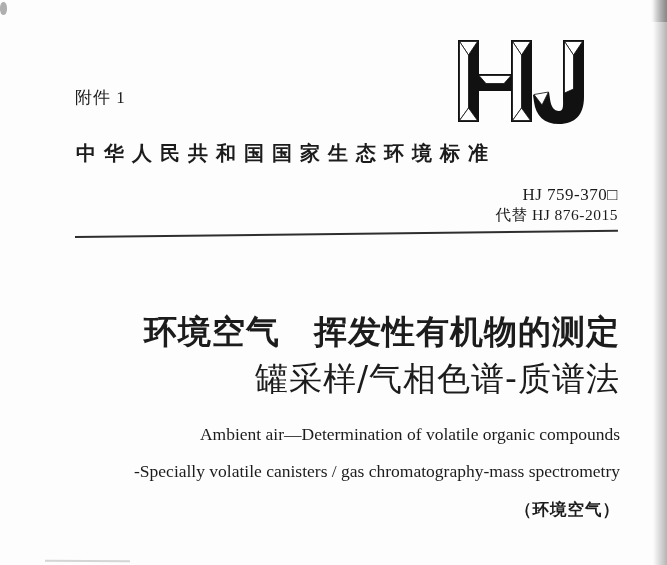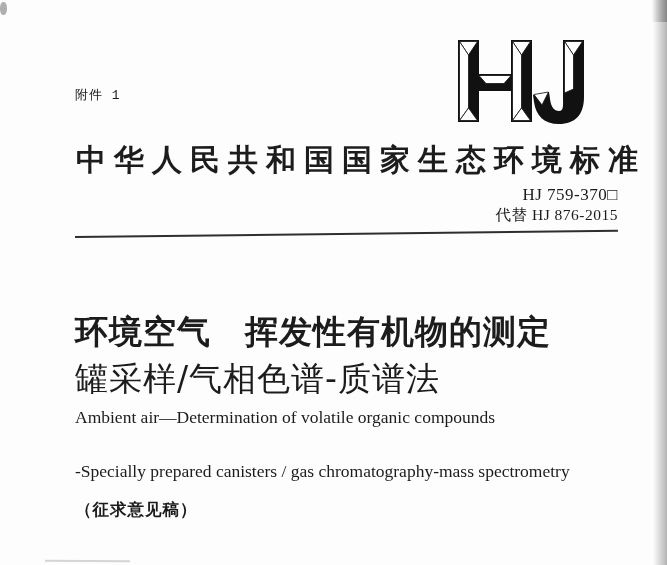--- a/index.html
+++ b/index.html
@@ -24,48 +24,48 @@
     position:absolute;left:0;top:2px;width:7px;height:13px;
     background:#6f6f6f;opacity:.55;border-radius:45%;
   }
   .scan-bottom-smudge{
     position:absolute;left:45px;top:560px;width:85px;height:2px;
     background:#8a8a8a;opacity:.35;transform:rotate(0.4deg);
   }
   
   .attachment{
     position:absolute;left:75px;top:86px;
-    font-family:Liberation Mono, monospace;
-    font-size:13px;letter-spacing:1px;
+    font-family:Liberation Serif, serif;
+    font-size:17px;letter-spacing:1px;
   }
   .org-line{
     position:absolute;left:76px;top:140px;width:575px;
     font-family:"DejaVu Serif","Liberation Serif",serif;
-    font-weight:bold;font-size:30px;letter-spacing:8px;
+    font-weight:bold;font-size:20px;letter-spacing:8px;
     white-space:nowrap;
   }
   .std-block{
     position:absolute;left:75px;top:184px;width:543px;
     text-align:right;line-height:1.25;
   }
   .std-no{font-size:17px;letter-spacing:.5px;}
   .std-replaces{font-size:15.5px;letter-spacing:.5px;}
   .header-rule{
     position:absolute;left:75px;top:236px;width:543px;height:2px;
     background:#2e2e2e;transform:rotate(-0.65deg);transform-origin:left center;
   }
   
   .hj-logo{position:absolute;left:450px;top:33px;width:150px;height:100px;}
   
-  .centered{position:absolute;left:75px;width:545px;text-align:left;}
+  .centered{position:absolute;left:75px;width:545px;text-align:right;}
   .title-cn-1{top:310px;font-family:"DejaVu Sans","Liberation Sans",sans-serif;
     font-weight:bold;font-size:33px;letter-spacing:1px;}
   .title-cn-2{top:357px;font-family:"DejaVu Sans","Liberation Sans",sans-serif;
     font-weight:normal;font-size:33px;letter-spacing:1px;}
-  .title-en-1{top:407px;font-size:17.5px;}
+  .title-en-1{top:424px;font-size:17.5px;}
   .title-en-2{top:461px;font-size:17.5px;}
   .draft-note{top:499px;font-family:"DejaVu Sans","Liberation Sans",sans-serif;
     font-weight:bold;font-size:16.5px;letter-spacing:1px;}
 </style>
 </head>
 <body>
 
 <div class="page">
 
   <div class="scan-right-band"></div>
@@ -101,16 +101,16 @@
   <div class="std-block">
     <div class="std-no">HJ 759-370□</div>
     <div class="std-replaces">代替 HJ 876-2015</div>
   </div>
 
   <div class="header-rule"></div>
 
   <div class="centered title-cn-1">环境空气　挥发性有机物的测定</div>
   <div class="centered title-cn-2">罐采样/气相色谱-质谱法</div>
   <div class="centered title-en-1">Ambient air—Determination of volatile organic compounds</div>
-  <div class="centered title-en-2">-Specially prepared canisters / gas chromatography-mass spectrometry</div>
-  <div class="centered draft-note">（征求意见稿）</div>
+  <div class="centered title-en-2">-Specially volatile canisters / gas chromatography-mass spectrometry</div>
+  <div class="centered draft-note">（环境空气）</div>
 
 </div>
 
 </body></html>

